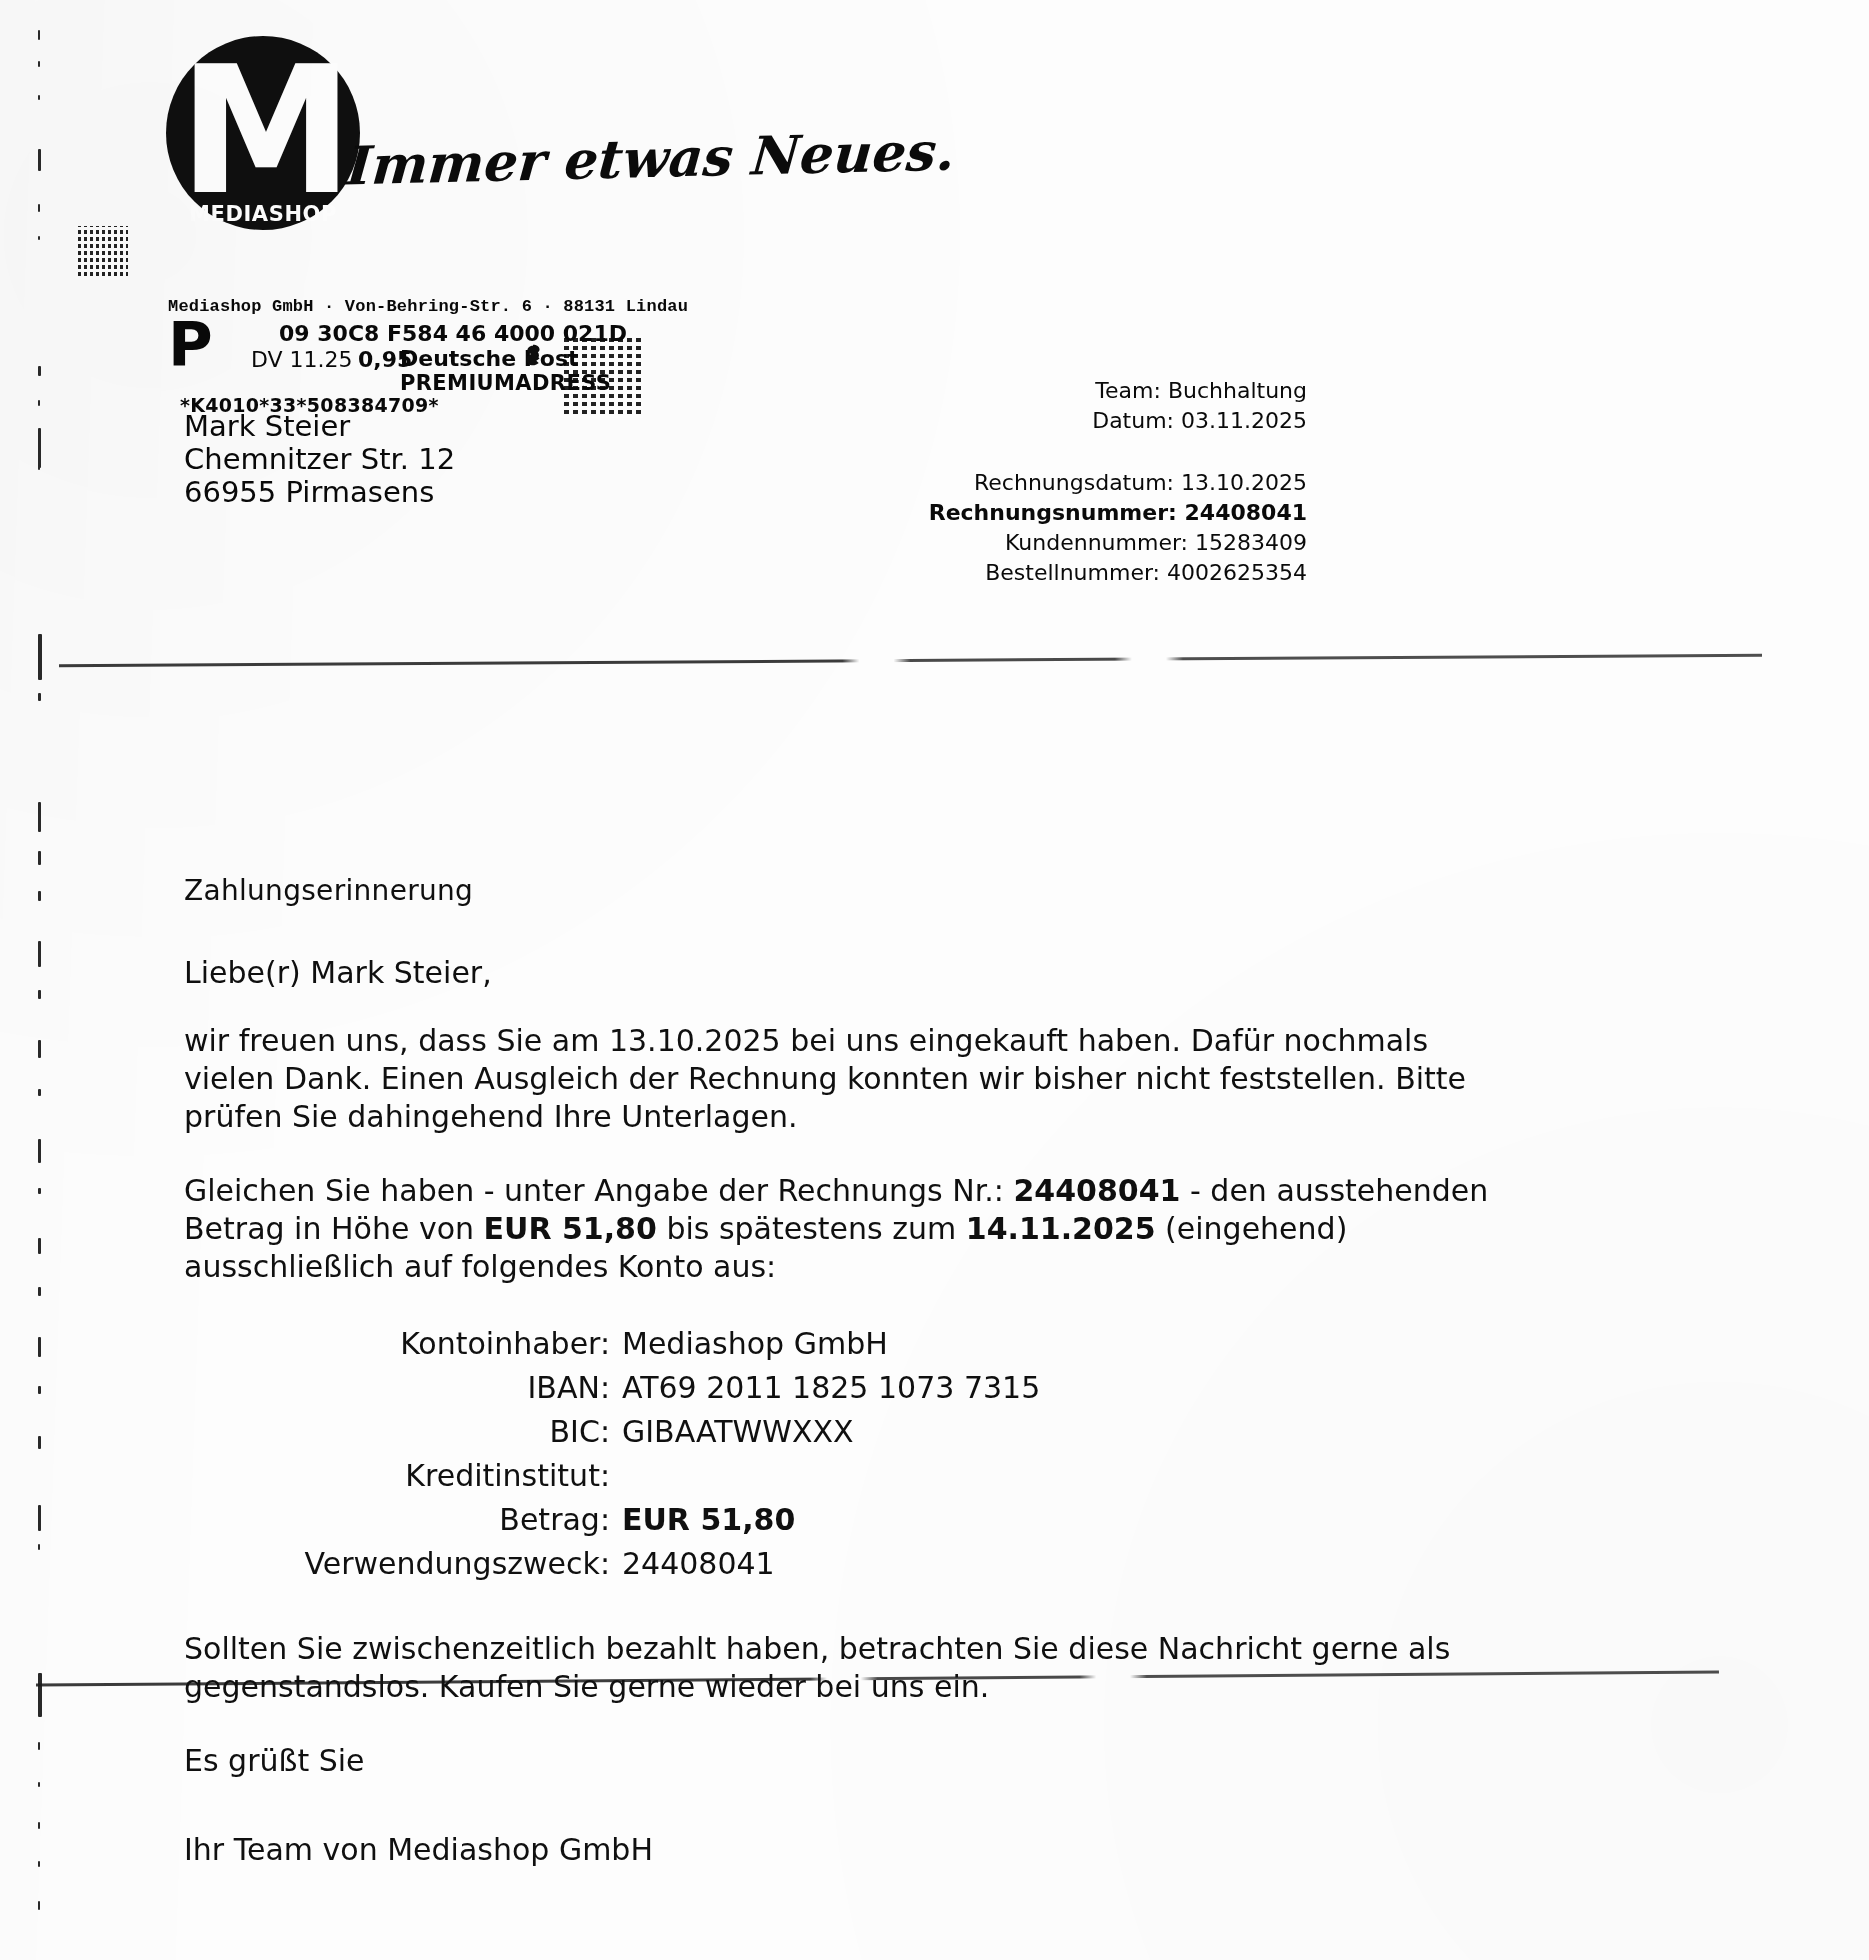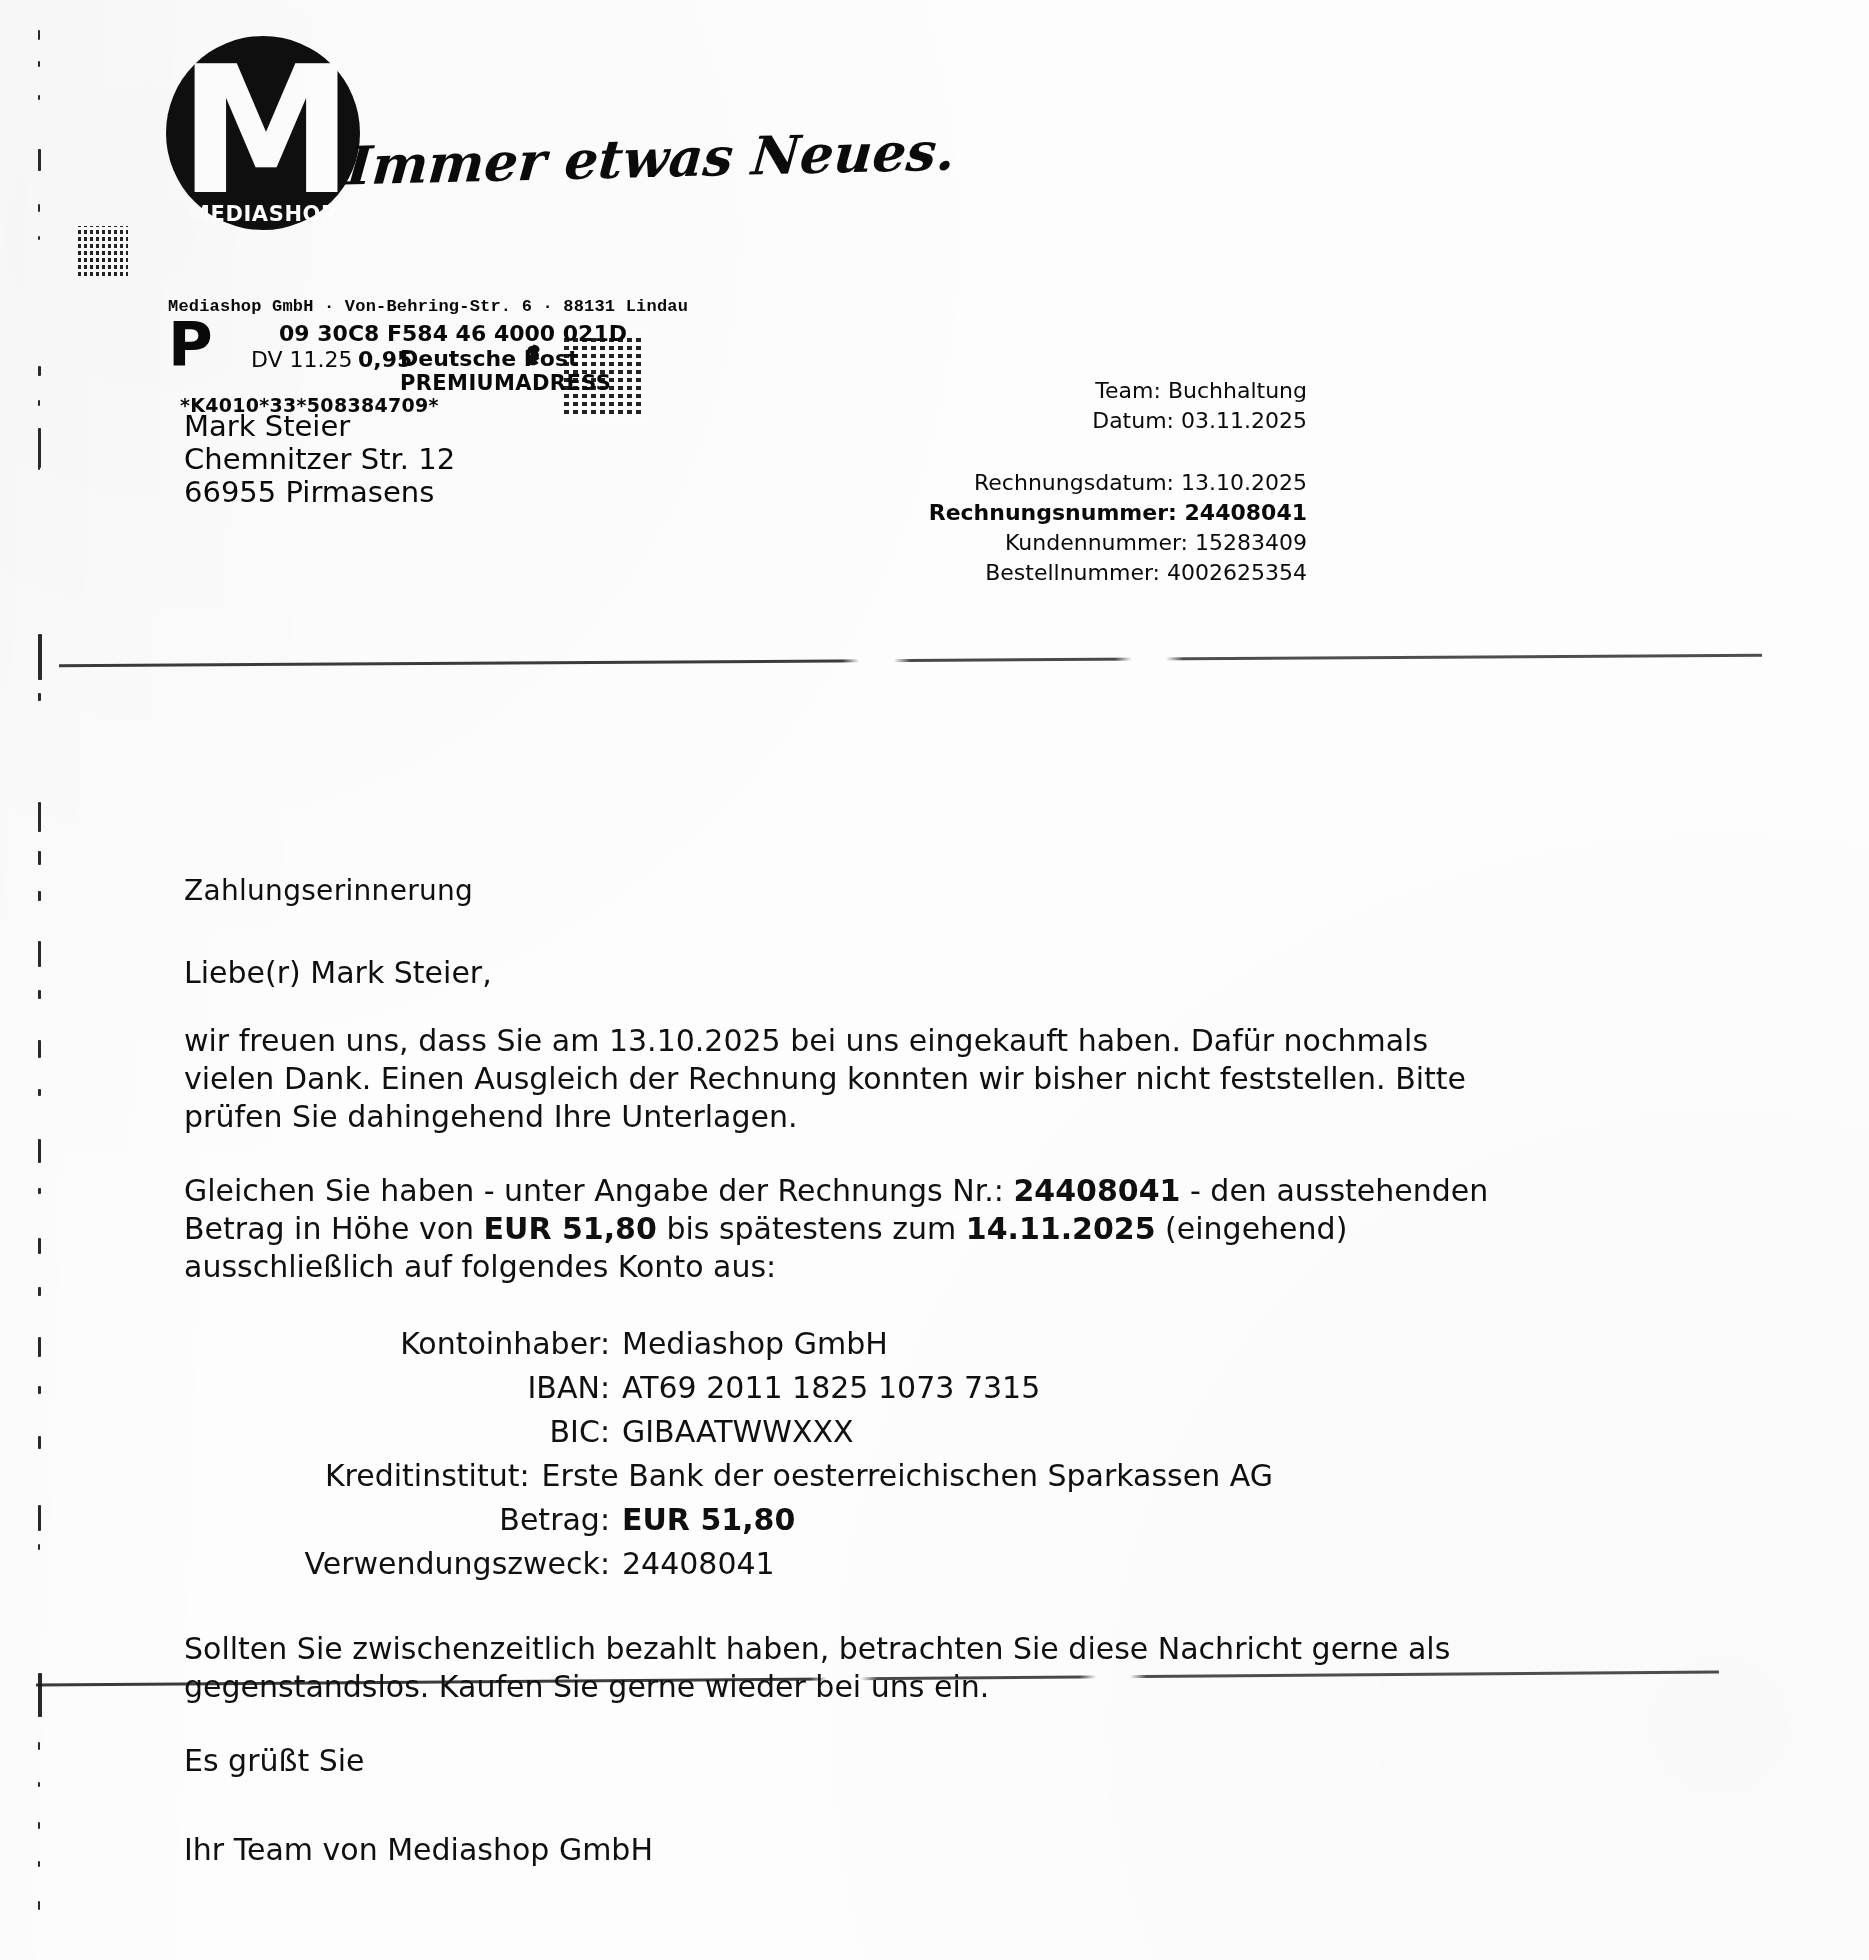--- a/index.html
+++ b/index.html
@@ -384,21 +384,20 @@
         <div class="brow">
           <div class="blabel">IBAN:</div>
           <div class="bval">AT69 2011 1825 1073 7315</div>
         </div>
         <div class="brow">
           <div class="blabel">BIC:</div>
           <div class="bval">GIBAATWWXXX</div>
         </div>
         <div class="brow">
           <div class="blabel">Kreditinstitut:</div>
-          <div class="bval">Erste Bank der oesterreichischen Sparkassen AG</div>
         </div>
         <div class="brow">
           <div class="blabel">Betrag:</div>
           <div class="bval" style="font-weight: 700;">EUR 51,80</div>
         </div>
         <div class="brow">
           <div class="blabel">Verwendungszweck:</div>
           <div class="bval">24408041</div>
         </div>
       </div>

